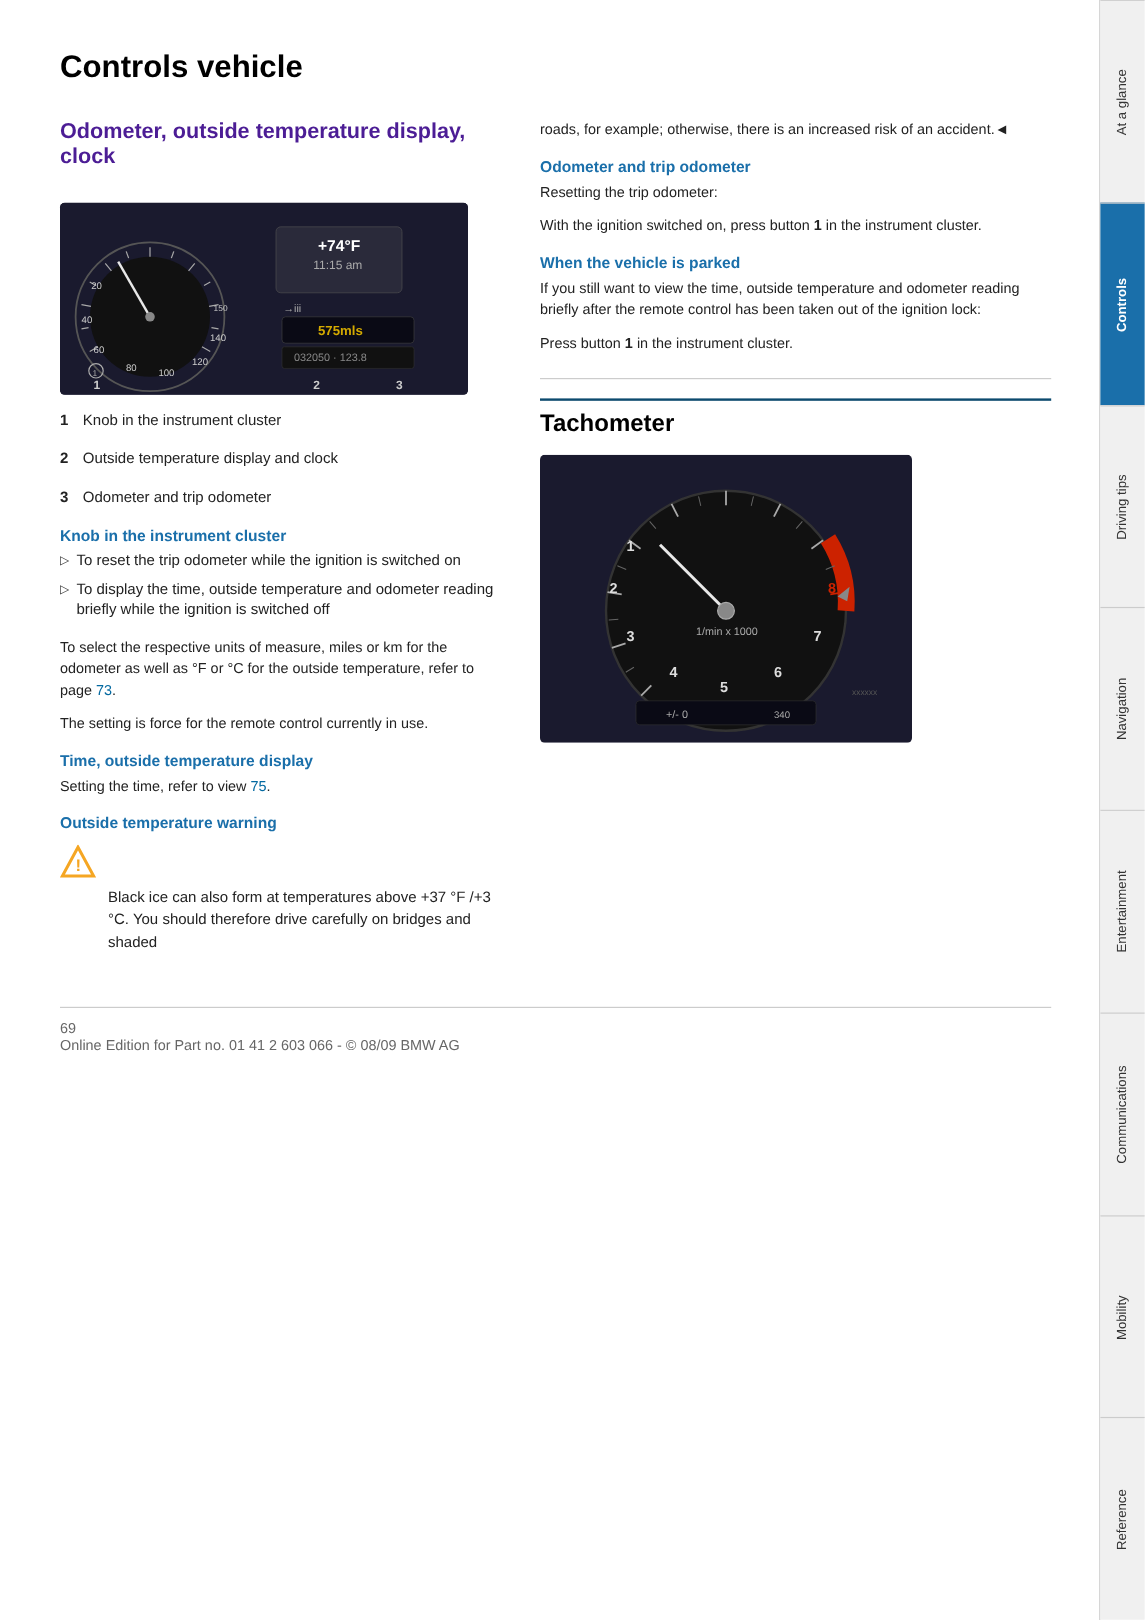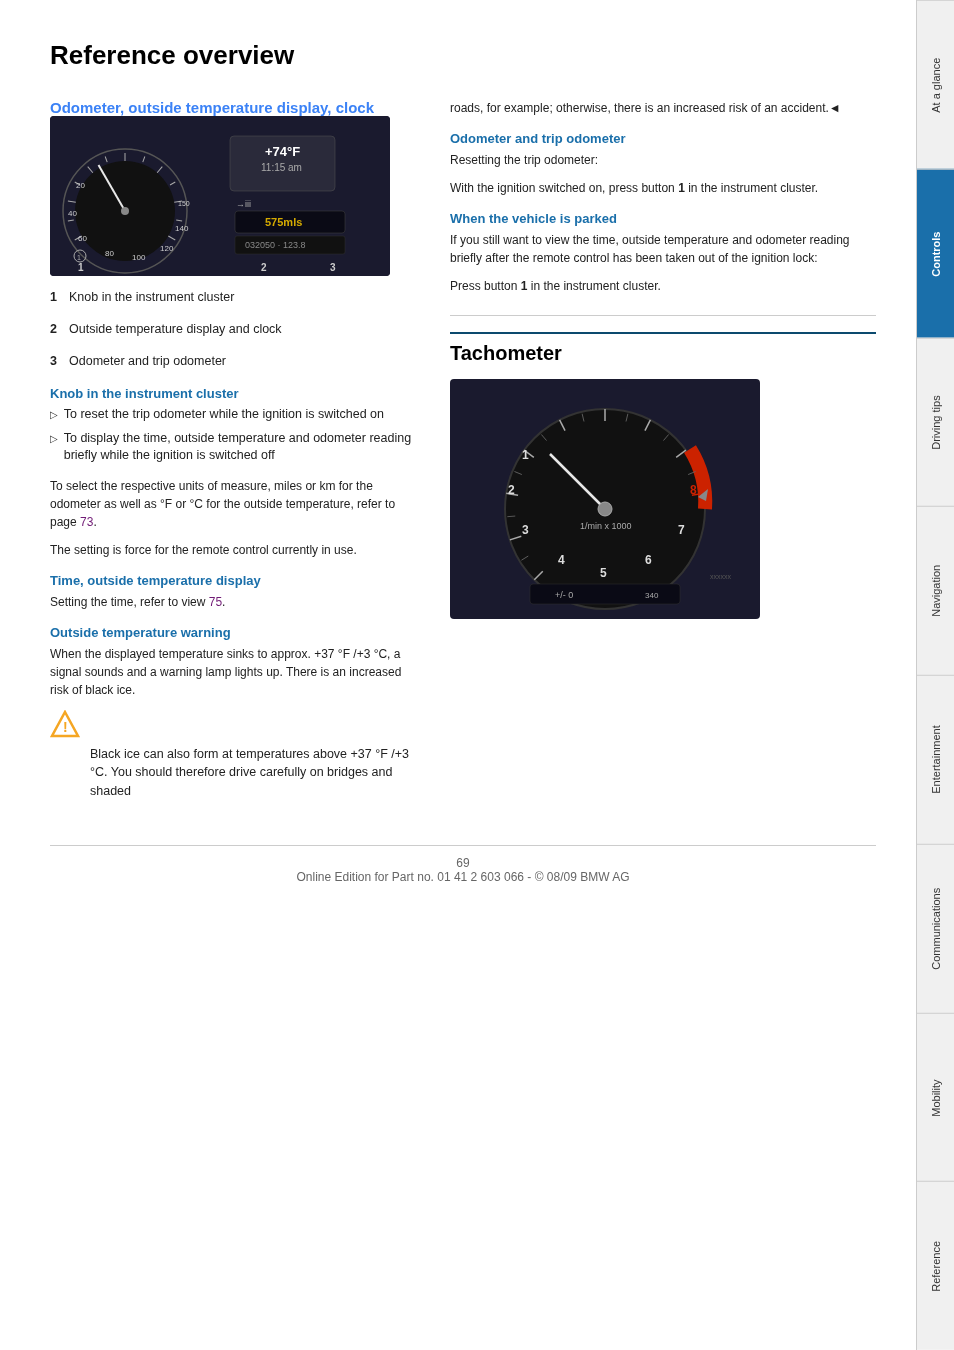--- a/index.html
+++ b/index.html
@@ -69,24 +69,24 @@
     .col-left {
       width: 370px;
       flex-shrink: 0;
     }
     .col-right {
       flex: 1;
     }
 
     
     .section-heading {
-      font-size: 15px;
-      font-weight: bold;
-      color: #3b82f6;
-      margin-bottom: 0;
+      font-size: 18px;
+      font-weight: bold;
+      color: #4c1d95;
+      margin-bottom: 28px;
     }
     .sub-heading {
       font-size: 13px;
       font-weight: bold;
       color: #1a6faa;
       margin-top: 14px;
       margin-bottom: 5px;
     }
 
     
@@ -143,21 +143,21 @@
     }
 
     
     .body-text {
       font-size: 12px;
       line-height: 1.5;
       color: #222;
       margin-bottom: 10px;
     }
     .body-text a, .link-text {
-      color: #701a75;
+      color: #0369a1;
       text-decoration: none;
     }
 
     
     .warning-box {
       display: flex;
       align-items: flex-start;
       gap: 10px;
       margin: 10px 0 14px 0;
     }
@@ -178,21 +178,21 @@
       font-size: 20px;
       font-weight: bold;
       color: #000;
       margin-bottom: 14px;
       border-top: 2px solid #0c4a6e;
       padding-top: 8px;
     }
 
     
     .page-footer {
-      text-align: center;
+      text-align: left;
       font-size: 12px;
       color: #666;
       margin-top: 30px;
       padding-top: 10px;
       border-top: 1px solid #ccc;
     }
 
     
     .cluster-svg {
       width: 340px;
@@ -213,21 +213,21 @@
       border: none;
       border-top: 1px solid #ccc;
       margin: 20px 0 16px 0;
     }
   </style>
 </head>
 <body>
 
 <div class="main-content">
 
-  <h1 class="page-title">Reference overview</h1>
+  <h1 class="page-title">Controls vehicle</h1>
 
   <div class="two-col">
 
     <div class="col-left">
 
       <h2 class="section-heading">Odometer, outside temperature display, clock</h2>
 
       <div class="instrument-image">
         <svg class="cluster-svg" viewBox="0 0 340 160" xmlns="http://www.w3.org/2000/svg">
 
@@ -321,21 +321,20 @@
         <span>To select the respective units of measure, miles or km for the odometer as well as  °F  or  °C for the outside temperature, refer to page </span><a class="link-text">73</a><span>.</span>
       </p>
       <p class="body-text">The setting is force for the remote control currently in use.</p>
 
       <div class="sub-heading">Time, outside temperature display</div>
       <p class="body-text">
         <span>Setting the time, refer to view </span><a class="link-text">75</a><span>.</span>
       </p>
 
       <div class="sub-heading">Outside temperature warning</div>
-      <p class="body-text">When the displayed temperature sinks to approx. +37 °F /+3 °C, a signal sounds and a warning lamp lights up. There is an increased risk of black ice.</p>
 
       <div class="warning-box">
         <svg class="warning-icon" viewBox="0 0 30 28" xmlns="http://www.w3.org/2000/svg">
           <polygon points="15,2 28,26 2,26" fill="none" stroke="#f5a623" stroke-width="2.5"></polygon>
           <text x="13" y="22" fill="#f5a623" font-size="14" font-weight="bold">!</text>
         </svg>
         <p class="warning-text">Black ice can also form at temperatures above +37 °F /+3 °C. You should therefore drive carefully on bridges and shaded</p>
       </div>
 
     </div>

